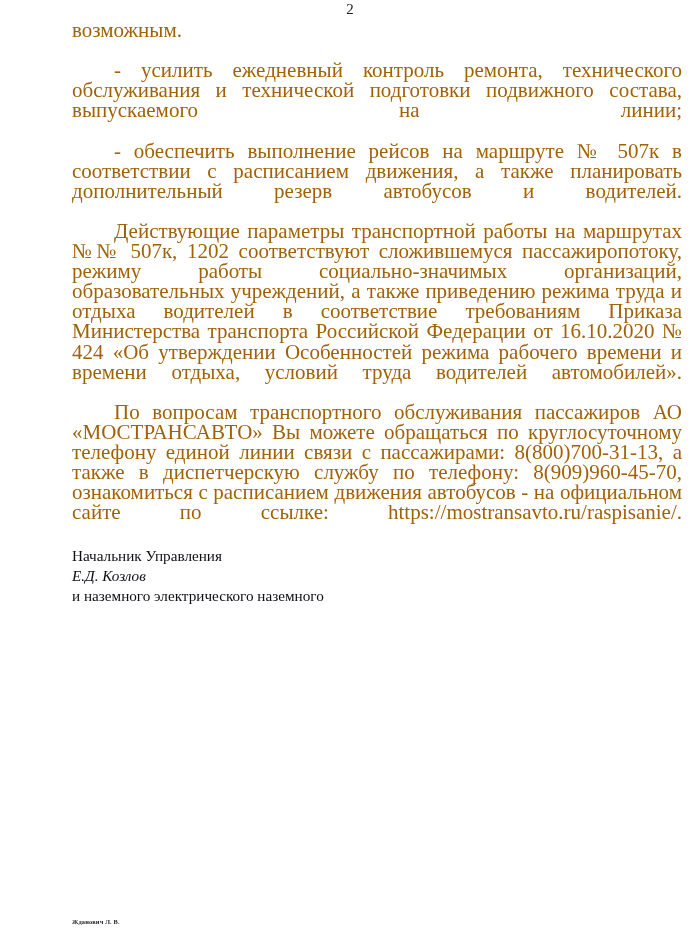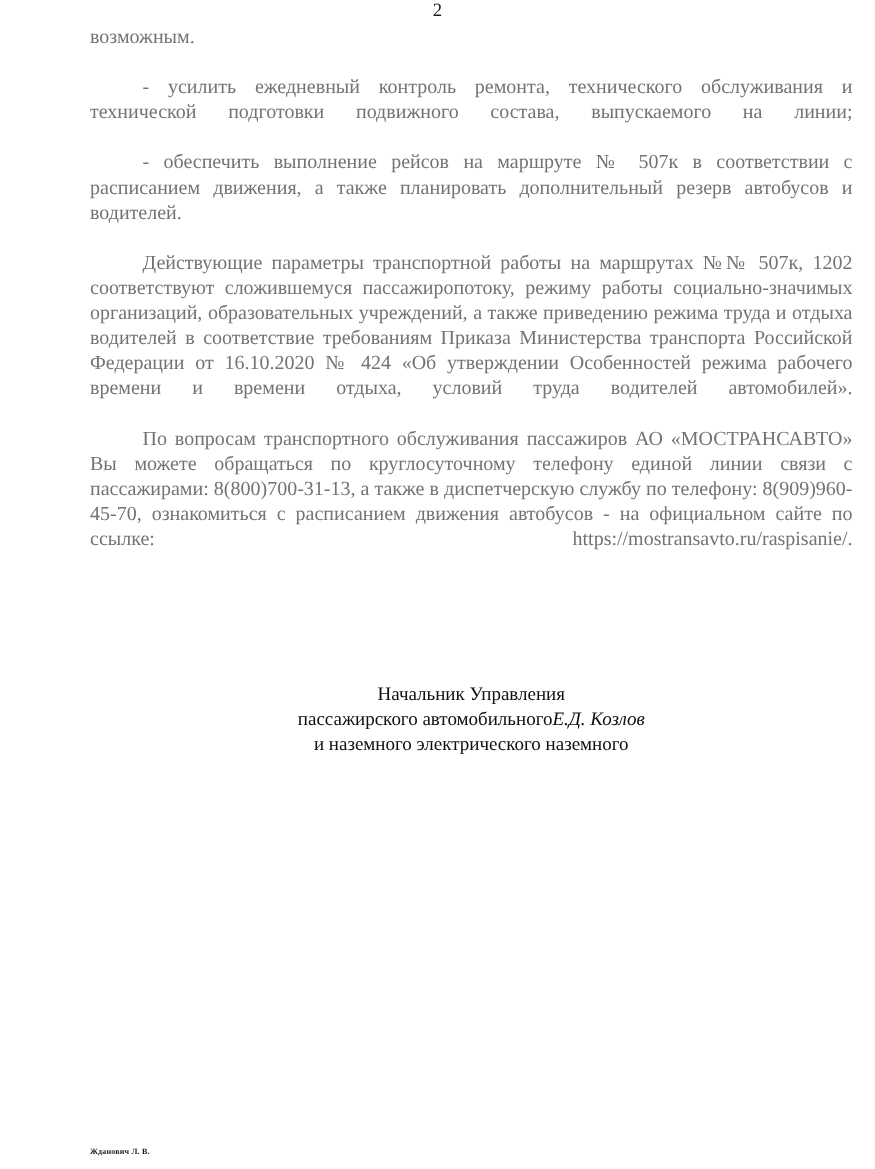--- a/index.html
+++ b/index.html
@@ -32,25 +32,25 @@
 
   
   .body-block {
     position: absolute;
     left: 72px;
     top: 20px;
     width: 610px;
   }
   .para {
     margin: 0;
-    font-size: 16px;
+    font-size: 21px;
     line-height: 20.1px;
     text-align: justify;
     text-justify: inter-word;
-    color: #737373;
+    color: #a16207;
     hyphens: none;
   }
   .para.indent {
     text-indent: 42px;
   }
   
   .para::after {
     content: "";
     display: inline-block;
     width: 100%;
@@ -61,21 +61,21 @@
 
   
   .signature {
     position: absolute;
     left: 72px;
     top: 546px;
     width: 610px;
   }
   .sig-row {
     display: flex;
-    justify-content: center;
+    justify-content: flex-start;
     align-items: baseline;
     font-size: 15.2px;
     line-height: 20.1px;
     color: #0e0e14;
   }
   .sig-left {
     white-space: nowrap;
   }
   .sig-name {
     white-space: nowrap;
@@ -110,21 +110,20 @@
     <p class="para indent">Действующие параметры транспортной работы на маршрутах №№ 507к, 1202 соответствуют сложившемуся пассажиропотоку, режиму работы социально-значимых организаций, образовательных учреждений, а также приведению режима труда и отдыха водителей в соответствие требованиям Приказа Министерства транспорта Российской Федерации от 16.10.2020 № 424 «Об утверждении Особенностей режима рабочего времени и времени отдыха, условий труда водителей автомобилей».</p>
     <p class="para indent">По вопросам транспортного обслуживания пассажиров АО «МОСТРАНСАВТО» Вы можете обращаться по круглосуточному телефону единой линии связи с пассажирами: 8(800)700-31-13, а также в диспетчерскую службу по телефону: 8(909)960-45-70, ознакомиться с расписанием движения автобусов - на официальном сайте по ссылке: https://mostransavto.ru/raspisanie/.</p>
   </div>
 
   <div class="signature">
     <div class="sig-row">
       <span class="sig-left">Начальник Управления</span>
       <span class="sig-name"></span>
     </div>
     <div class="sig-row">
-      <span class="sig-left">пассажирского автомобильного</span>
       <span class="sig-name">Е.Д. Козлов</span>
     </div>
     <div class="sig-row">
       <span class="sig-left">и наземного электрического наземного</span>
       <span class="sig-name"></span>
     </div>
   </div>
 
   <div class="footer-executor">Жданович Л. В.</div>
 

